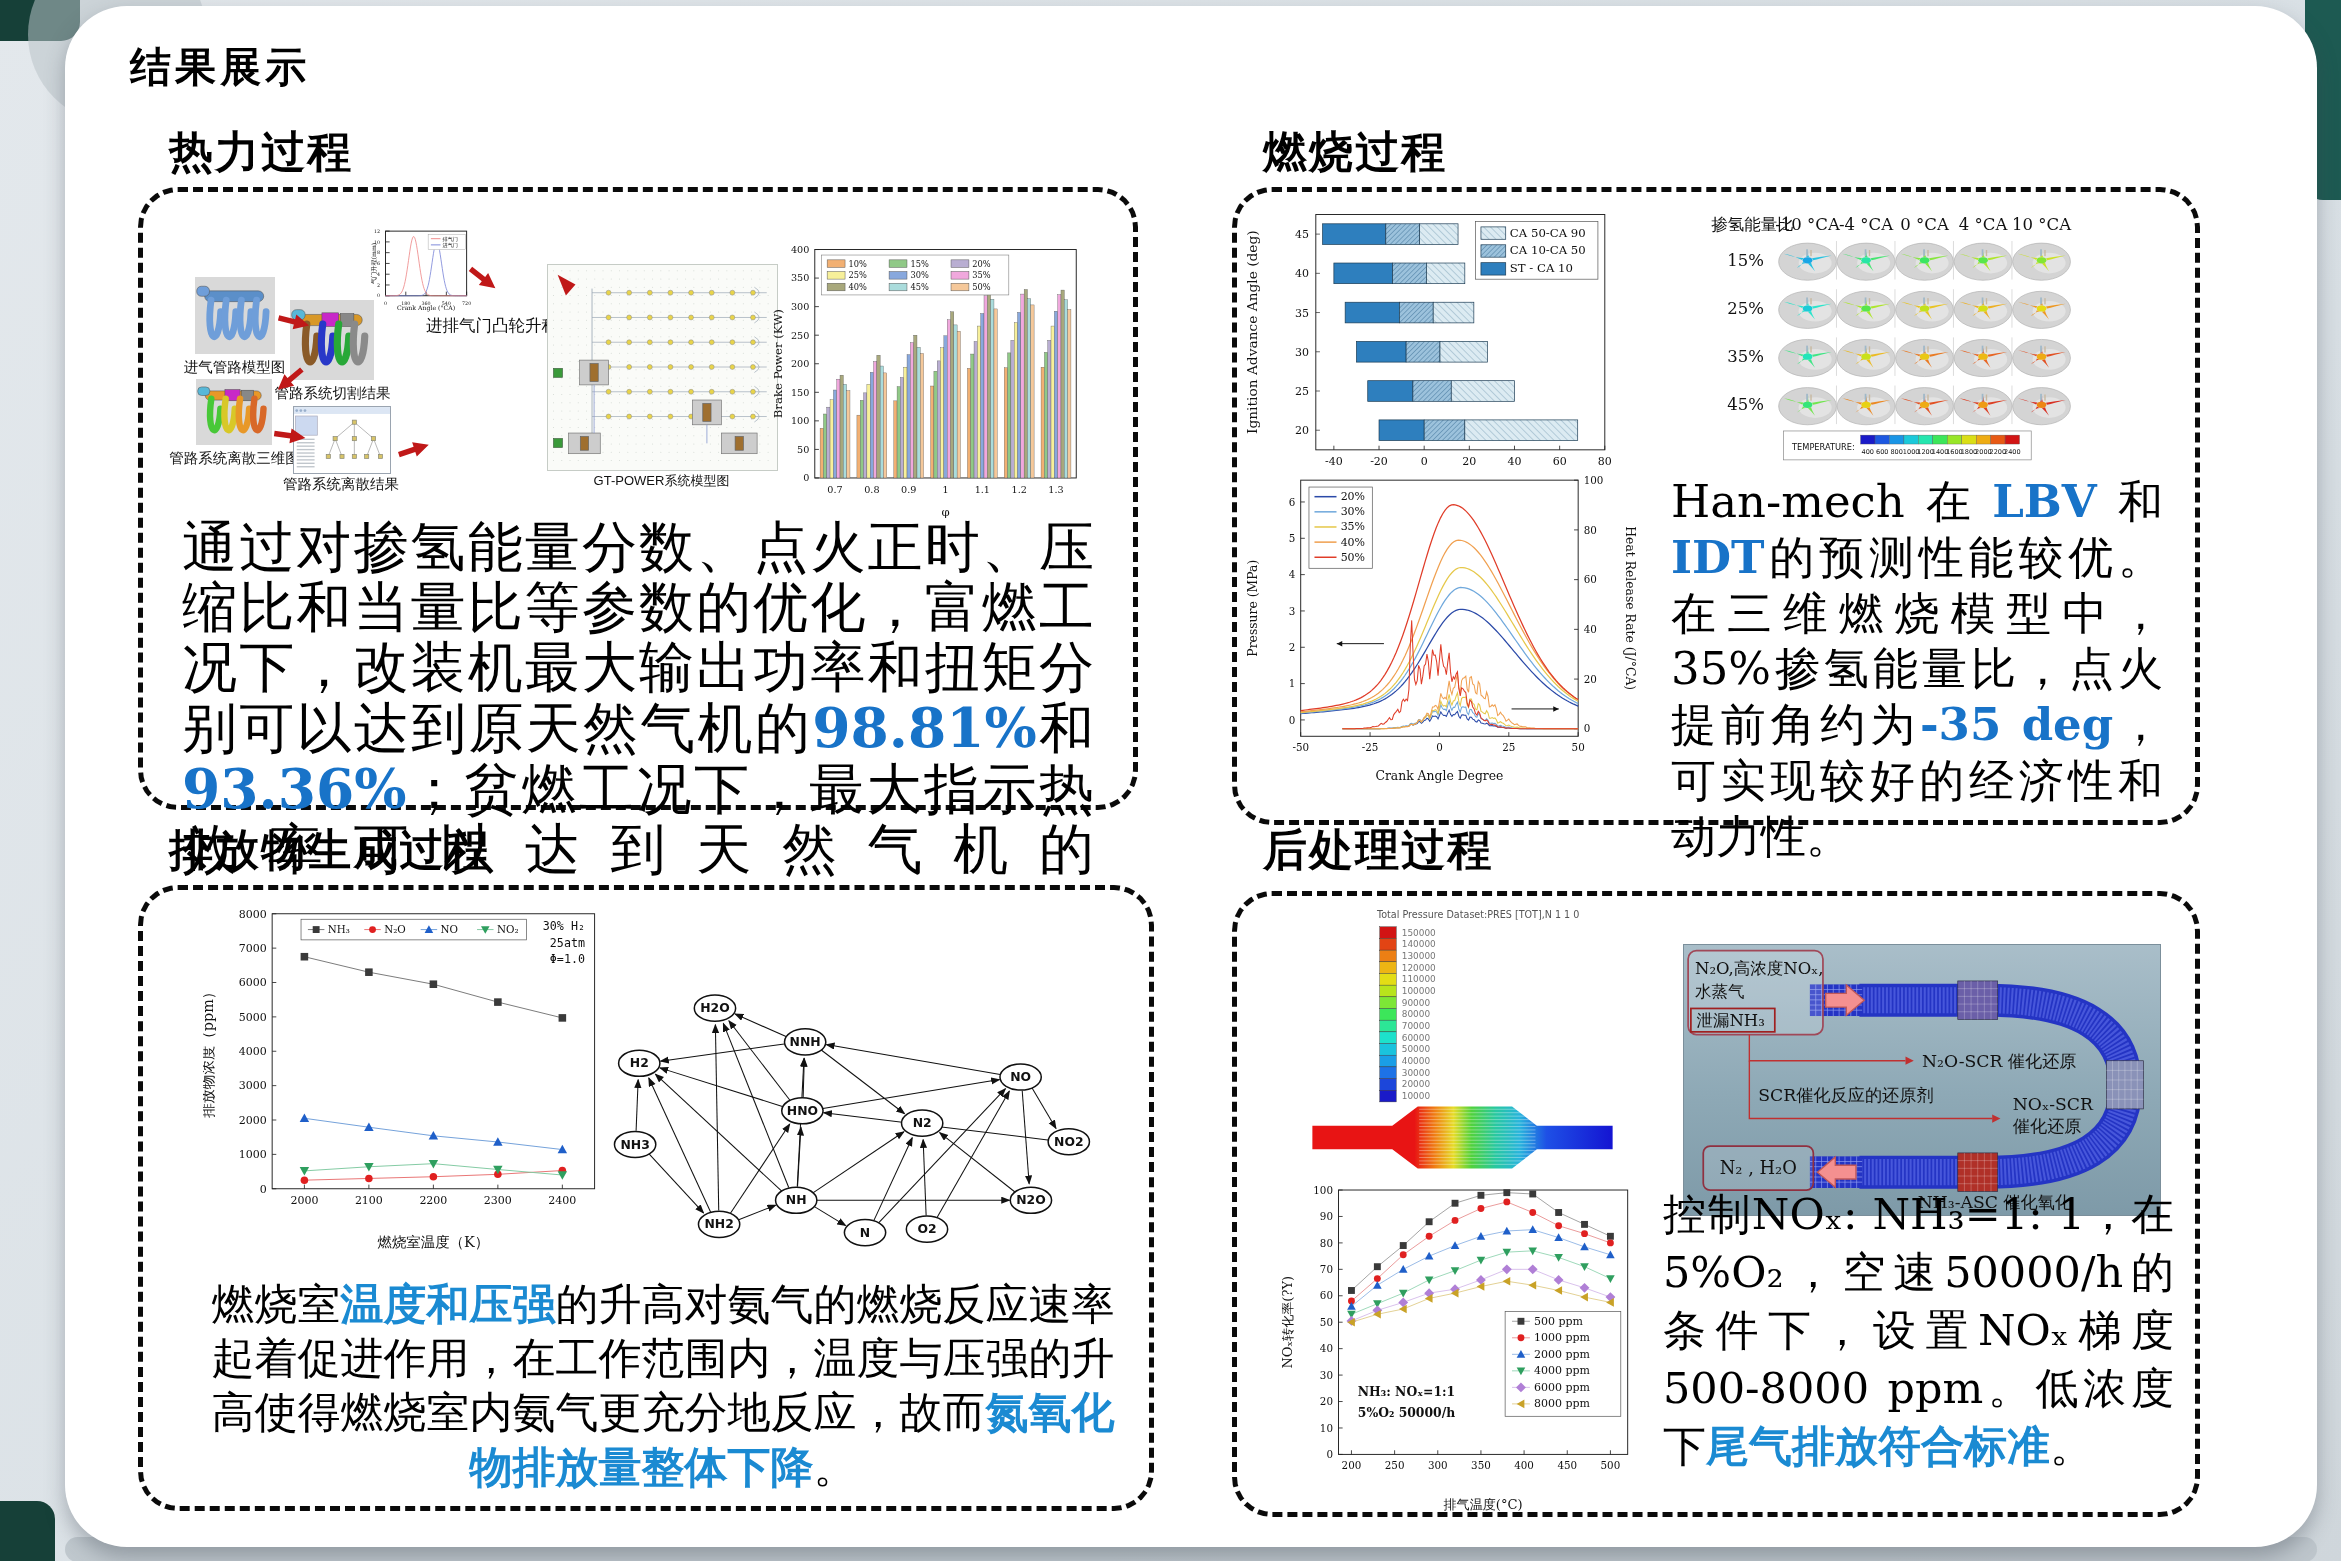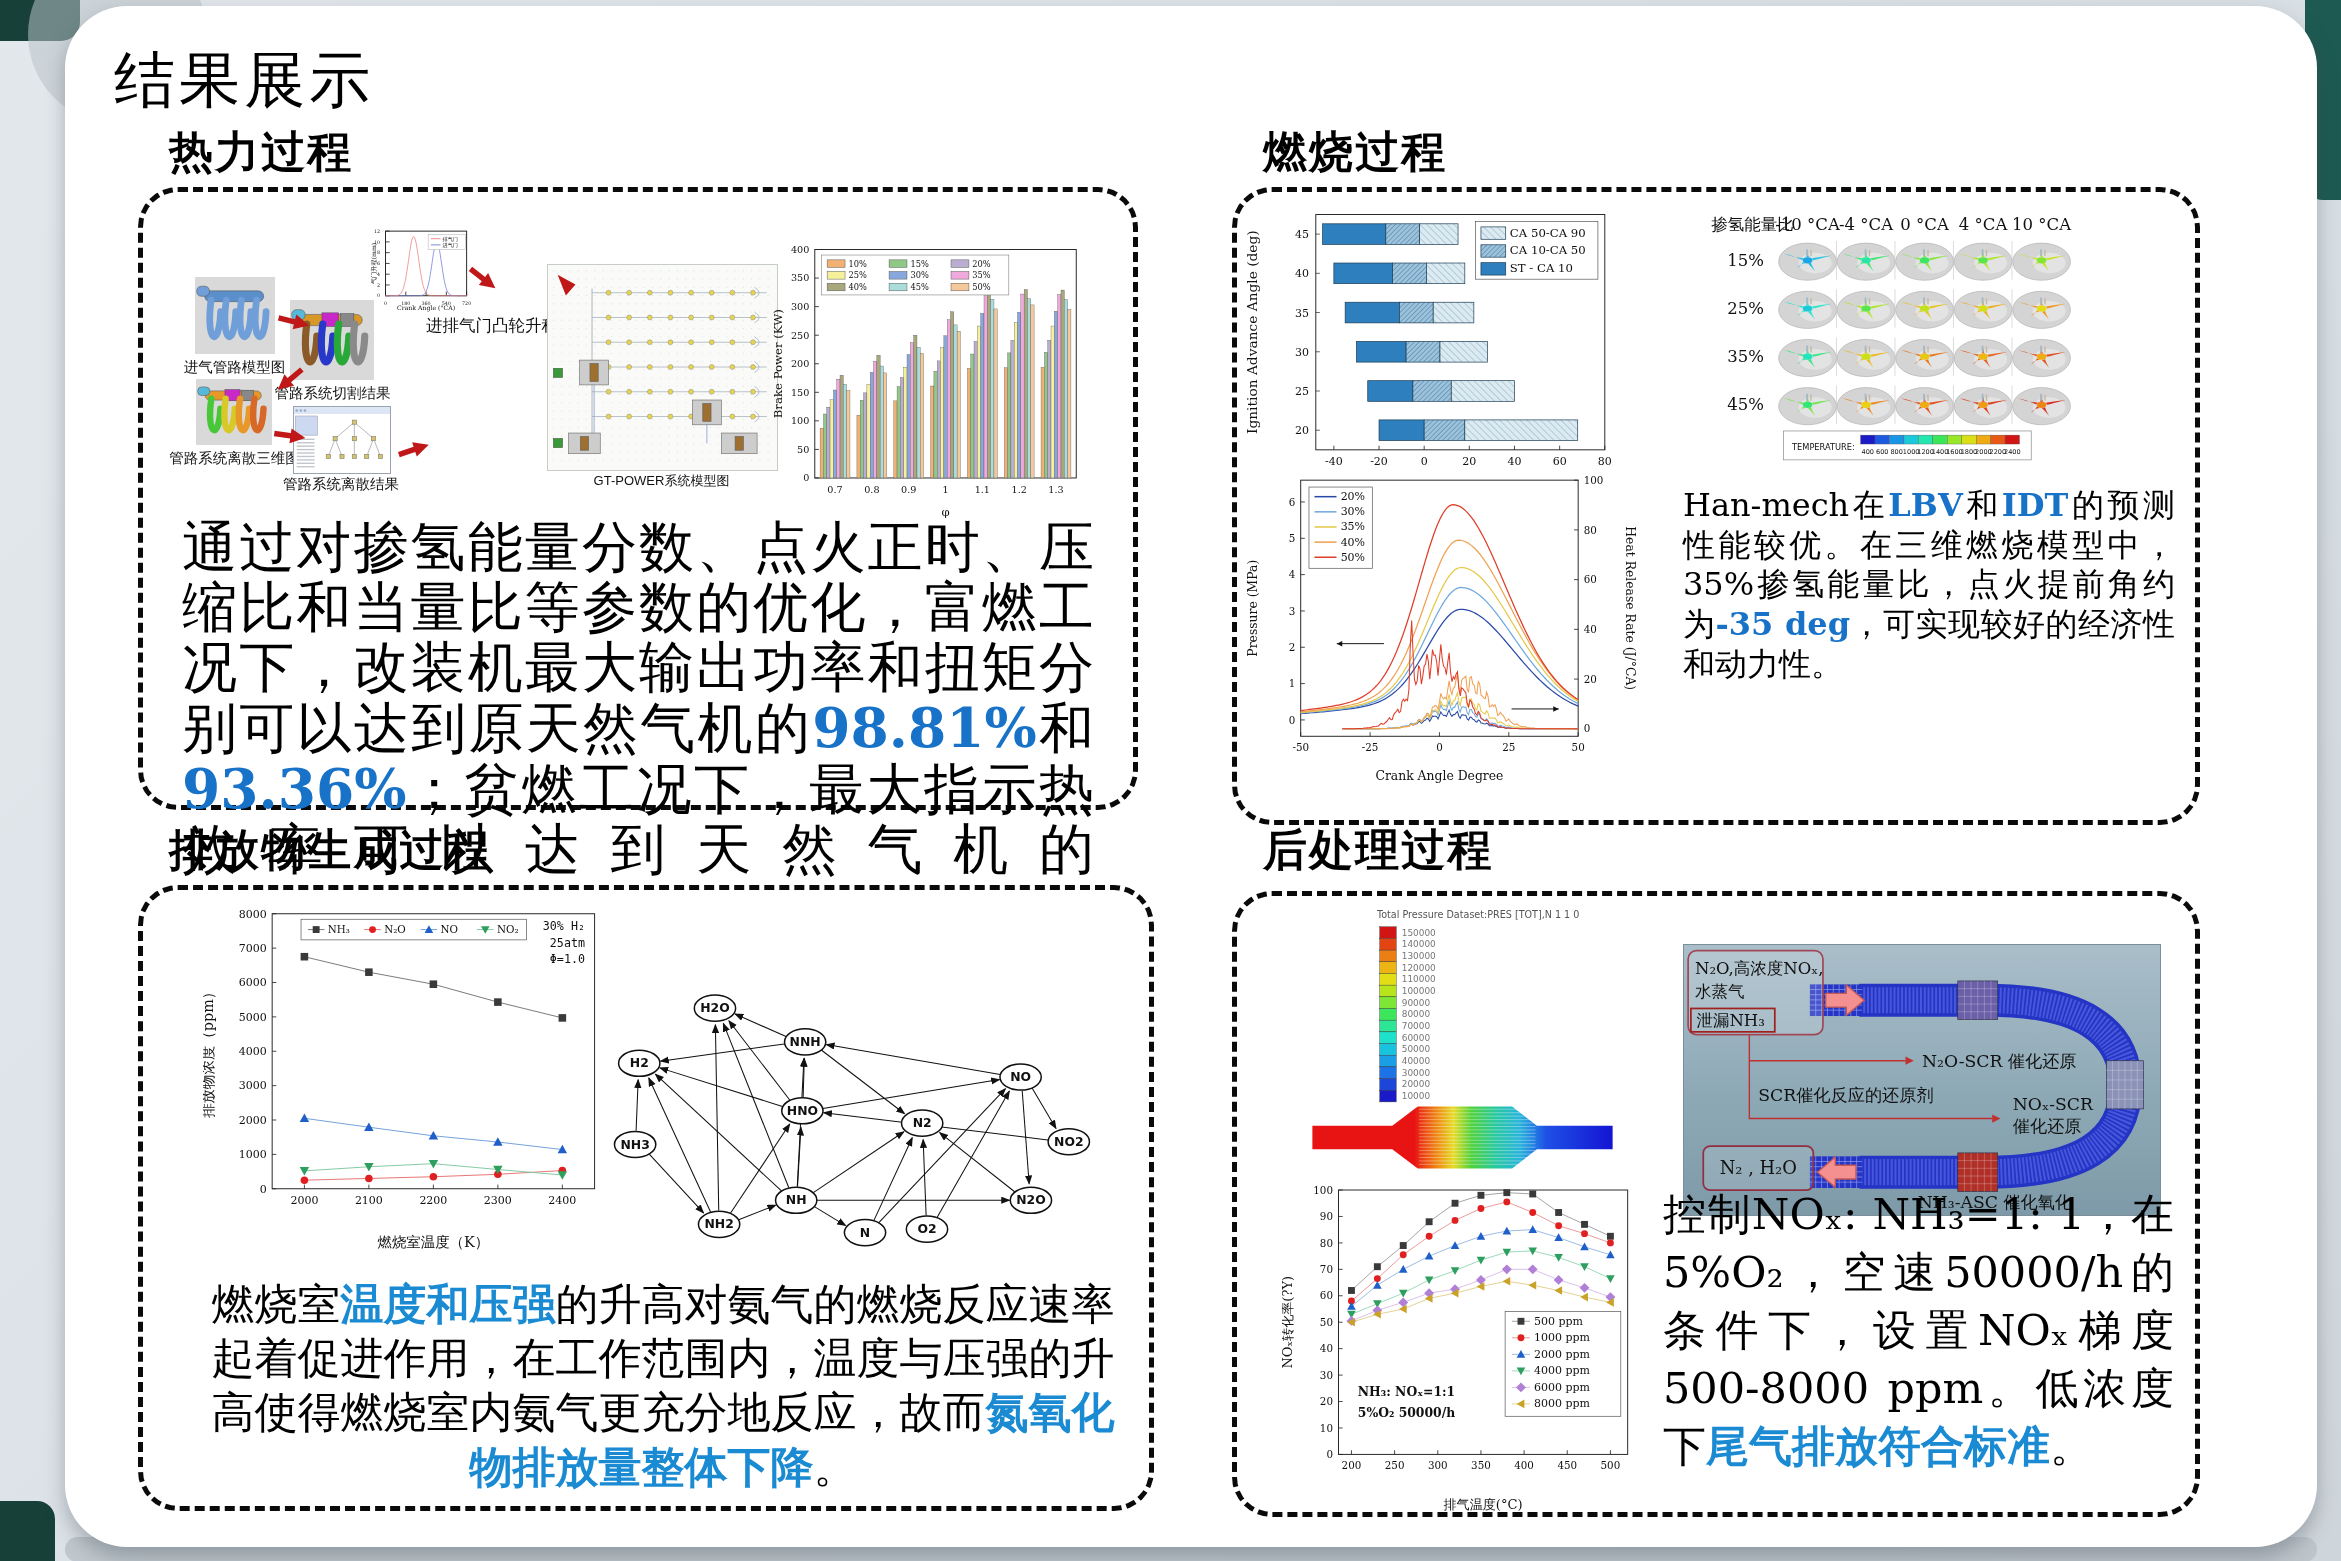--- a/index.html
+++ b/index.html
@@ -3,21 +3,21 @@
 <meta charset="utf-8">
 <style>
   html,body{margin:0;padding:0;background:#d7dde2;}
   #page{position:relative;width:2342px;height:1561px;overflow:hidden;
         background:linear-gradient(135deg,#e3e8ec 0%,#d9e0e5 60%,#cfd6db 100%);
         font-family:"Liberation Sans",sans-serif;}
   .deco{position:absolute;background:#164038;}
   .swoosh{position:absolute;background:#b9c2c8;}
   .card{position:absolute;left:65px;top:5.5px;width:2252px;height:1541px;background:#ffffff;
         border-radius:62px;box-shadow:0 9.6px 20.7px rgba(60,70,80,.35);}
-  .title{position:absolute;left:114px;top:40px;font-size:61px;font-weight:normal;color:#000;
+  .title{position:absolute;left:130px;top:40px;font-size:41px;font-weight:bold;color:#000;
          letter-spacing:4.1px;font-family:"Liberation Sans",sans-serif;}
   .sechead{position:absolute;font-size:44px;font-weight:bold;color:#000;letter-spacing:2.1px;}
   .panel{position:absolute;border:5.5px dashed #0a0a0a;border-radius:40px;background:#fff;}
   .caption{position:absolute;font-size:14.5px;color:#111;text-align:center;font-family:"Liberation Sans",sans-serif;}
   .imgbox{position:absolute;background:#d9d9d9;}
   .whitebox{position:absolute;background:#fff;border:0.7px solid #9aa4b0;}
   .bodytext{position:absolute;font-family:"DejaVu Serif","Liberation Serif",serif;color:#000;
             text-align:justify;text-justify:inter-ideograph;}
   .bodytext .hl-serif{color:#1873c8;font-weight:bold;}
   .bodytext .hl-hei{color:#1a8ad2;font-weight:bold;font-family:"DejaVu Sans","Liberation Sans",sans-serif;}
@@ -1446,21 +1446,21 @@
           <line x1="98" y1="128" x2="130" y2="128" stroke="#e03c28" stroke-width="2.2"></line>
           <text x="136" y="133" font-size="16" fill="#111" text-anchor="start" font-family="&quot;DejaVu Serif&quot;,&quot;Liberation Serif&quot;,serif" font-weight="normal">50%</text>
           <line x1="198.89999999999998" y1="253.44680851063828" x2="130.39" y2="253.44680851063828" stroke="#111" stroke-width="1.4"></line>
           <polygon points="130.39,253.44680851063828 138.39,249.44680851063828 138.39,257.4468085106383" fill="#111"></polygon>
           <line x1="384.28000000000003" y1="348.2718446601942" x2="452.79" y2="348.2718446601942" stroke="#111" stroke-width="1.4"></line>
           <polygon points="452.79,348.2718446601942 444.79,344.2718446601942 444.79,352.2718446601942" fill="#111"></polygon>
         </svg>
       </div>
     </div>
 
-  <p class="bodytext" style="left:1671px;top:474px;width:492px;font-size:32px;line-height:1.24;margin:12px;"><span>Han-mech在</span><span class="hl-serif">LBV</span><span>和</span><span class="hl-serif">IDT</span><span>的预测性能较优。在三维燃烧模型中，35%掺氢能量比，点火提前角约为</span><span class="hl-serif">-35 deg</span><span>，可实现较好的经济性和动力性。</span></p>
+  <p class="bodytext" style="left:1671px;top:474px;width:492px;font-size:45px;line-height:1.24;margin:0;"><span>Han-mech在</span><span class="hl-serif">LBV</span><span>和</span><span class="hl-serif">IDT</span><span>的预测性能较优。在三维燃烧模型中，35%掺氢能量比，点火提前角约为</span><span class="hl-serif">-35 deg</span><span>，可实现较好的经济性和动力性。</span></p>
 
   <div class="sechead" style="left:169px;top:821px;">排放物生成过程</div>
   <div class="panel" style="left:138px;top:885px;width:1006px;height:616px;"></div>
 
   <div class="chartbox" style="left:203px;top:900px;">
       <div>
         <svg width="403" height="352" viewBox="0 0 585 512">
           <rect x="100" y="20" width="469" height="400" fill="#fff" stroke="#222" stroke-width="1.4"></rect>
           <line x1="146.9" y1="420" x2="146.9" y2="414" stroke="#222" stroke-width="1.2"></line>
           <text x="146.9" y="442" font-size="16" fill="#111" text-anchor="middle" font-family="&quot;DejaVu Serif&quot;,&quot;Liberation Serif&quot;,serif" font-weight="normal">2000</text>

